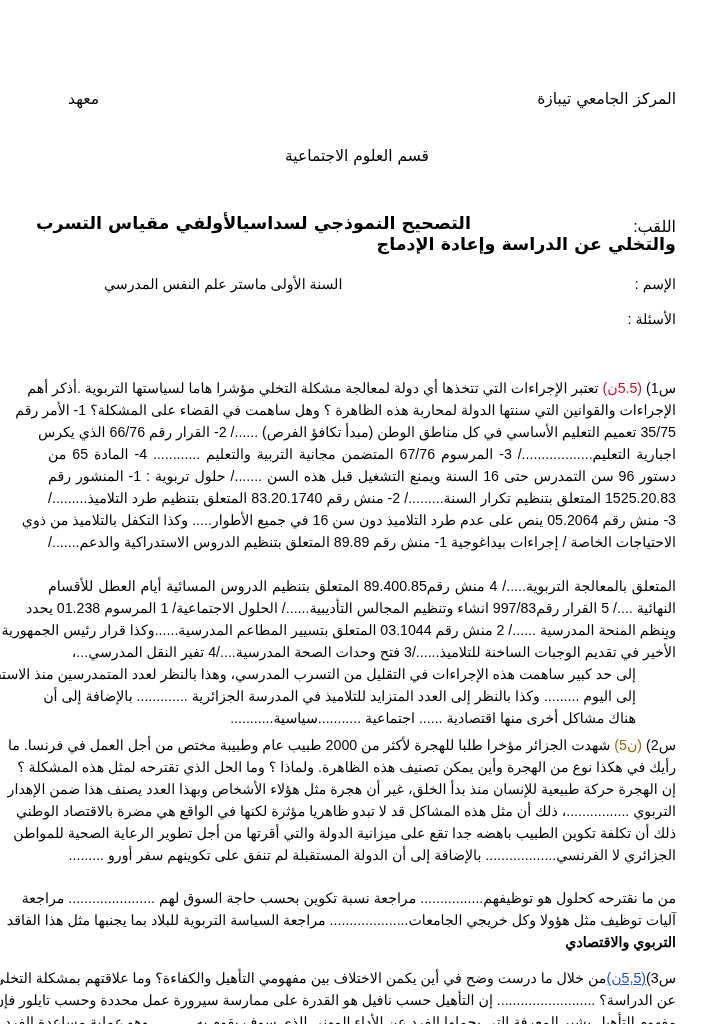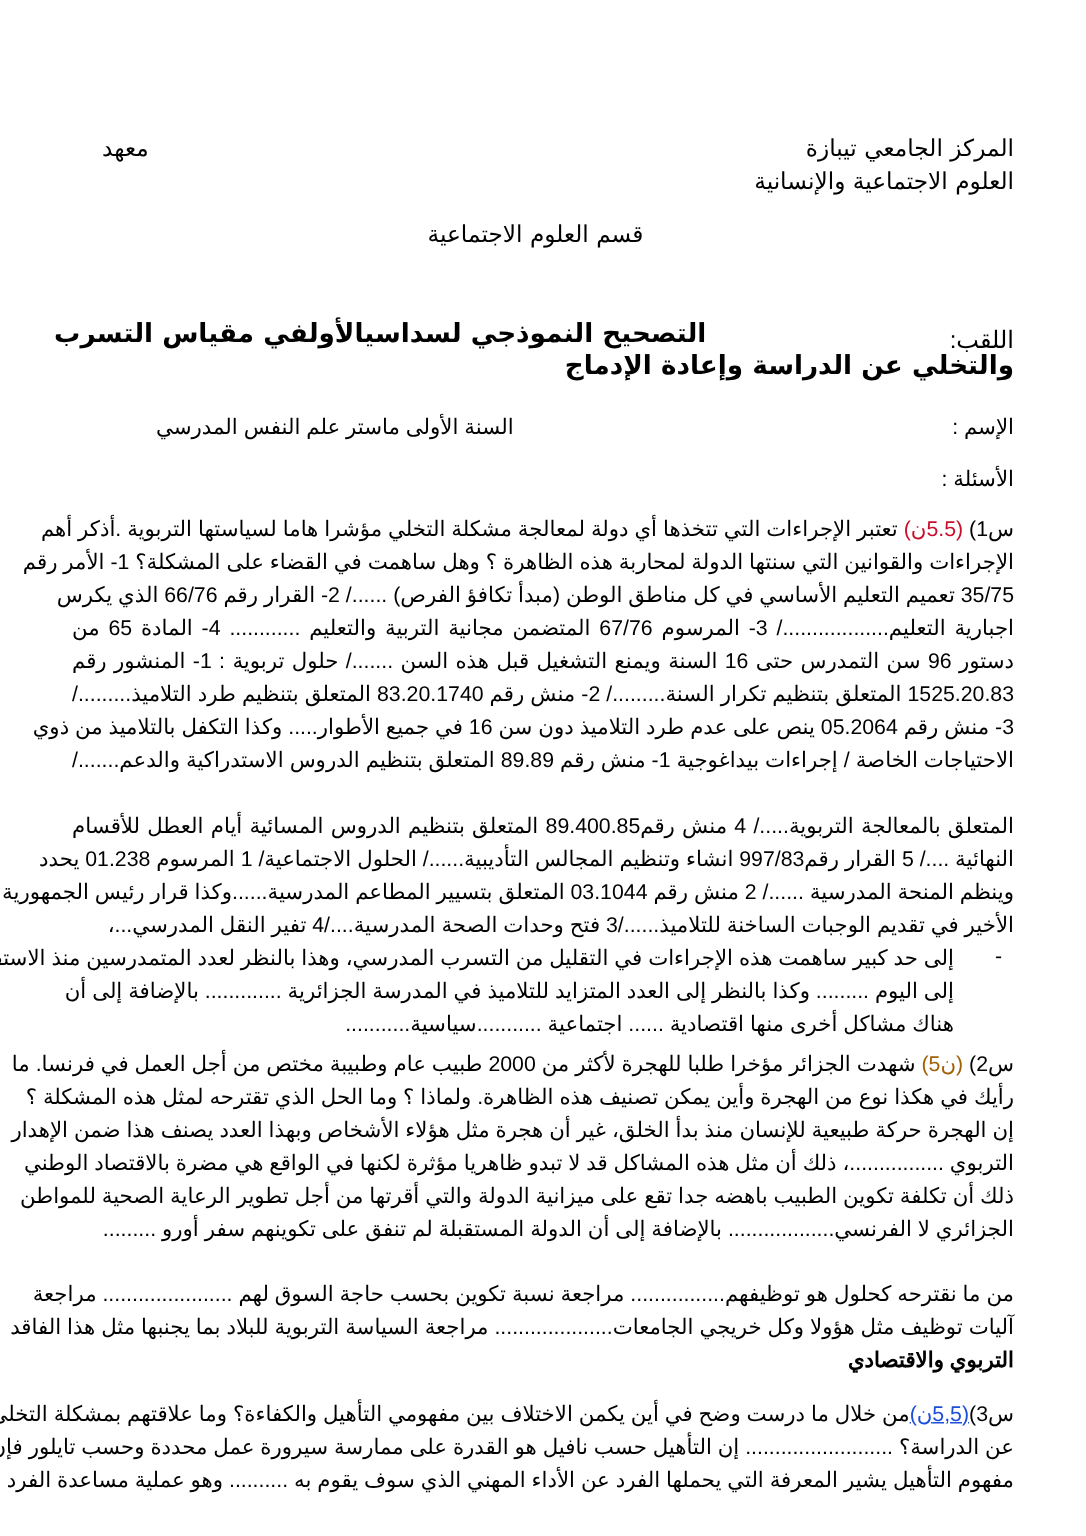--- a/index.html
+++ b/index.html
@@ -1,33 +1,32 @@
 <!DOCTYPE html>
 <html><head>
 <meta charset="utf-8">
 <style>
   html, body { margin:0; padding:0; background:#ffffff; }
   body { width:724px; height:1024px; overflow:hidden; position:relative; font-family:"DejaVu Sans","Liberation Sans",sans-serif; color:#000; }
   .page { position:absolute; left:0; top:0; width:724px; height:1024px; direction:rtl; }
   .abs { position:absolute; white-space:nowrap; }
   .hdr { font-family:"DejaVu Sans",sans-serif; font-size:15.5px; }
   .title { font-family:"DejaVu Sans",sans-serif; font-weight:bold; font-size:17.5px; }
-  .body-line { font-family:"Liberation Sans",sans-serif; font-size:14.2px; right:48px; left:48px; text-align:justify; text-align-last:justify; }
+  .body-line { font-family:"Liberation Sans",sans-serif; font-size:14.2px; right:48px; left:48px; text-align:justify; text-align-last:justify;margin-top:36px; }
   .plain { font-family:"Liberation Sans",sans-serif; font-size:14.2px; }
   .red { color:#c8102e; }
   .last { text-align-last:right; }
 </style>
 </head>
 <body>
 
 <div class="page">
 
   <div class="abs hdr" style="right:48px; top:90px;">المركز الجامعي تيبازة</div>
   <div class="abs hdr" style="left:68px; top:90px;">معهد</div>
-  <div class="abs hdr" style="right:48px; top:112px;">العلوم الاجتماعية والإنسانية</div>
   <div class="abs hdr" style="left:285px; top:147px;">قسم العلوم الاجتماعية</div>
 
   <div class="abs plain" style="right:48px; top:217px; font-size:16px;">اللقب:</div>
   <div class="abs title" style="left:36px; top:213px;">التصحيح  النموذجي لسداسيالأولفي مقياس التسرب</div>
   <div class="abs title" style="right:48px; top:234px;">والتخلي عن الدراسة وإعادة الإدماج</div>
 
   <div class="abs plain" style="right:48px; top:276px;">الإسم :</div>
   <div class="abs plain" style="left:104px; top:276px;">السنة الأولى ماستر علم النفس المدرسي</div>
   <div class="abs plain" style="right:48px; top:311px;">الأسئلة :</div>
 

